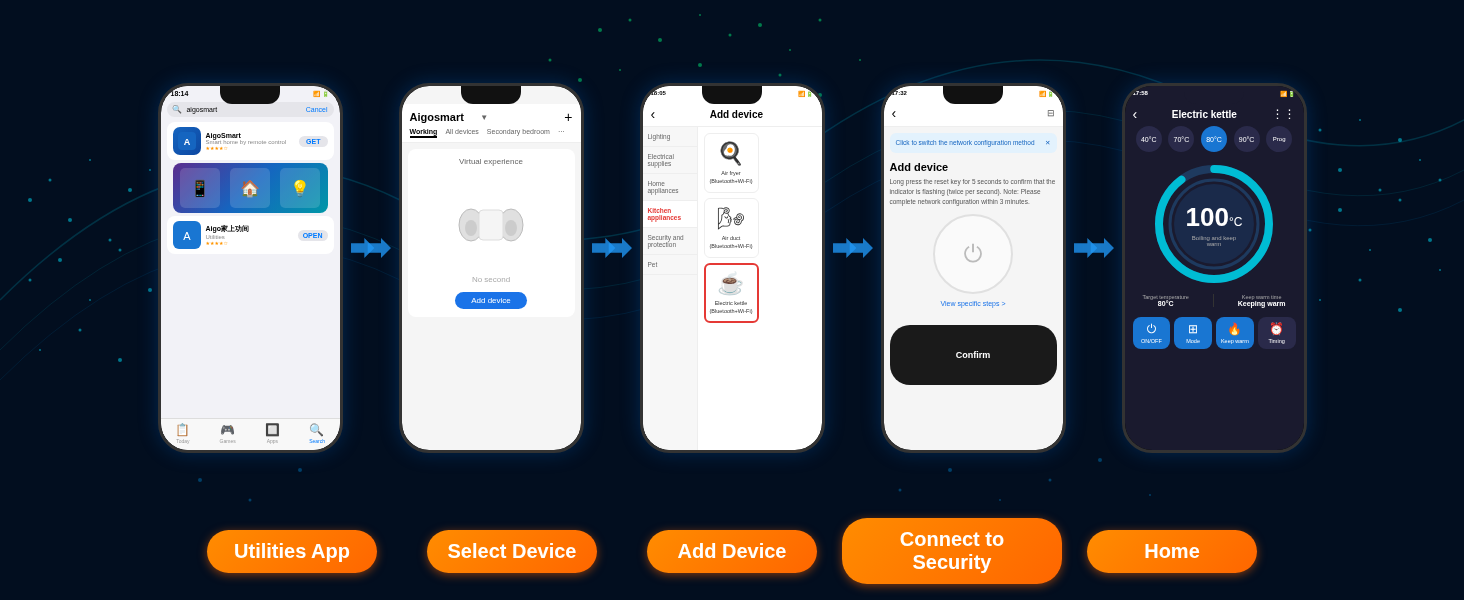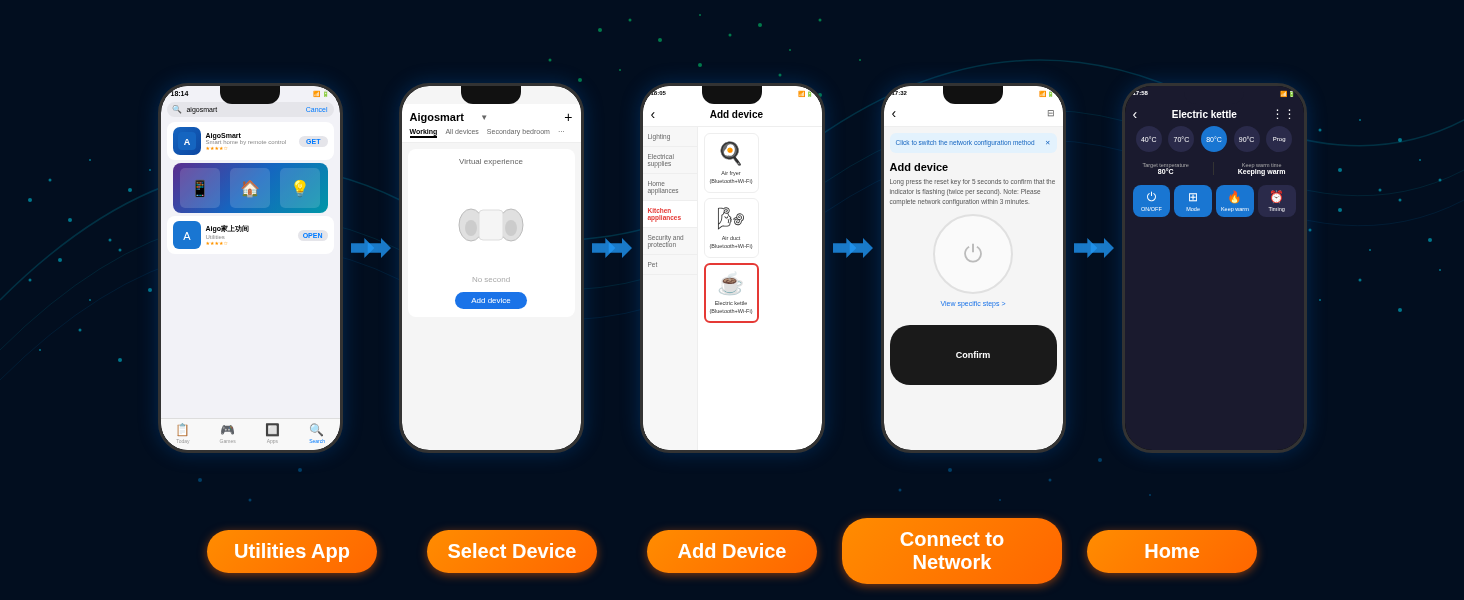--- a/index.html
+++ b/index.html
@@ -940,20 +940,38 @@
                 <span style="font-size:7px;color:#fff;">90°C</span>
               </div>
             </div>
             <div class="p5-mode">
               <div class="p5-mode-icon inactive">
                 <span style="font-size:6px;color:#fff;">Prog</span>
               </div>
             </div>
           </div>
 
+          <div class="p5-gauge-area">
+            <div class="p5-gauge">
+              <svg width="120" height="120" viewBox="0 0 120 120">
+
+                <circle cx="60" cy="60" r="55" fill="none" stroke="#1e3a5f" stroke-width="8"></circle>
+
+                <circle cx="60" cy="60" r="55" fill="none" stroke="#00bcd4" stroke-width="8" stroke-dasharray="311 35" stroke-dashoffset="87" stroke-linecap="round"></circle>
+
+                <circle cx="60" cy="60" r="44" fill="none" stroke="#1e3a5f" stroke-width="3"></circle>
+
+                <circle cx="60" cy="60" r="40" fill="#1a2a4a"></circle>
+              </svg>
+              <div class="p5-gauge-label">
+                <span class="p5-temp-big">100</span><span class="p5-temp-unit">°C</span>
+                <div class="p5-boiling-text">Boiling and keep<br>warm</div>
+              </div>
+            </div>
+          </div>
 
           <div class="p5-info-row">
             <div class="p5-info-item">
               <div class="p5-info-label">Target temperature</div>
               <div class="p5-info-value">80°C</div>
             </div>
             <div class="p5-divider"></div>
             <div class="p5-info-item">
               <div class="p5-info-label">Keep warm time</div>
               <div class="p5-info-value">Keeping warm</div>
@@ -988,20 +1006,20 @@
     <div class="step-label-wrapper">
       <div class="step-label">Utilities App</div>
     </div>
     <div class="step-label-wrapper">
       <div class="step-label">Select Device</div>
     </div>
     <div class="step-label-wrapper">
       <div class="step-label">Add Device</div>
     </div>
     <div class="step-label-wrapper">
-      <div class="step-label">Connect to Network</div>
+      <div class="step-label">Connect to Security</div>
     </div>
     <div class="step-label-wrapper">
       <div class="step-label">Home</div>
     </div>
   </div>
 
 </div>
 
 </body></html>

